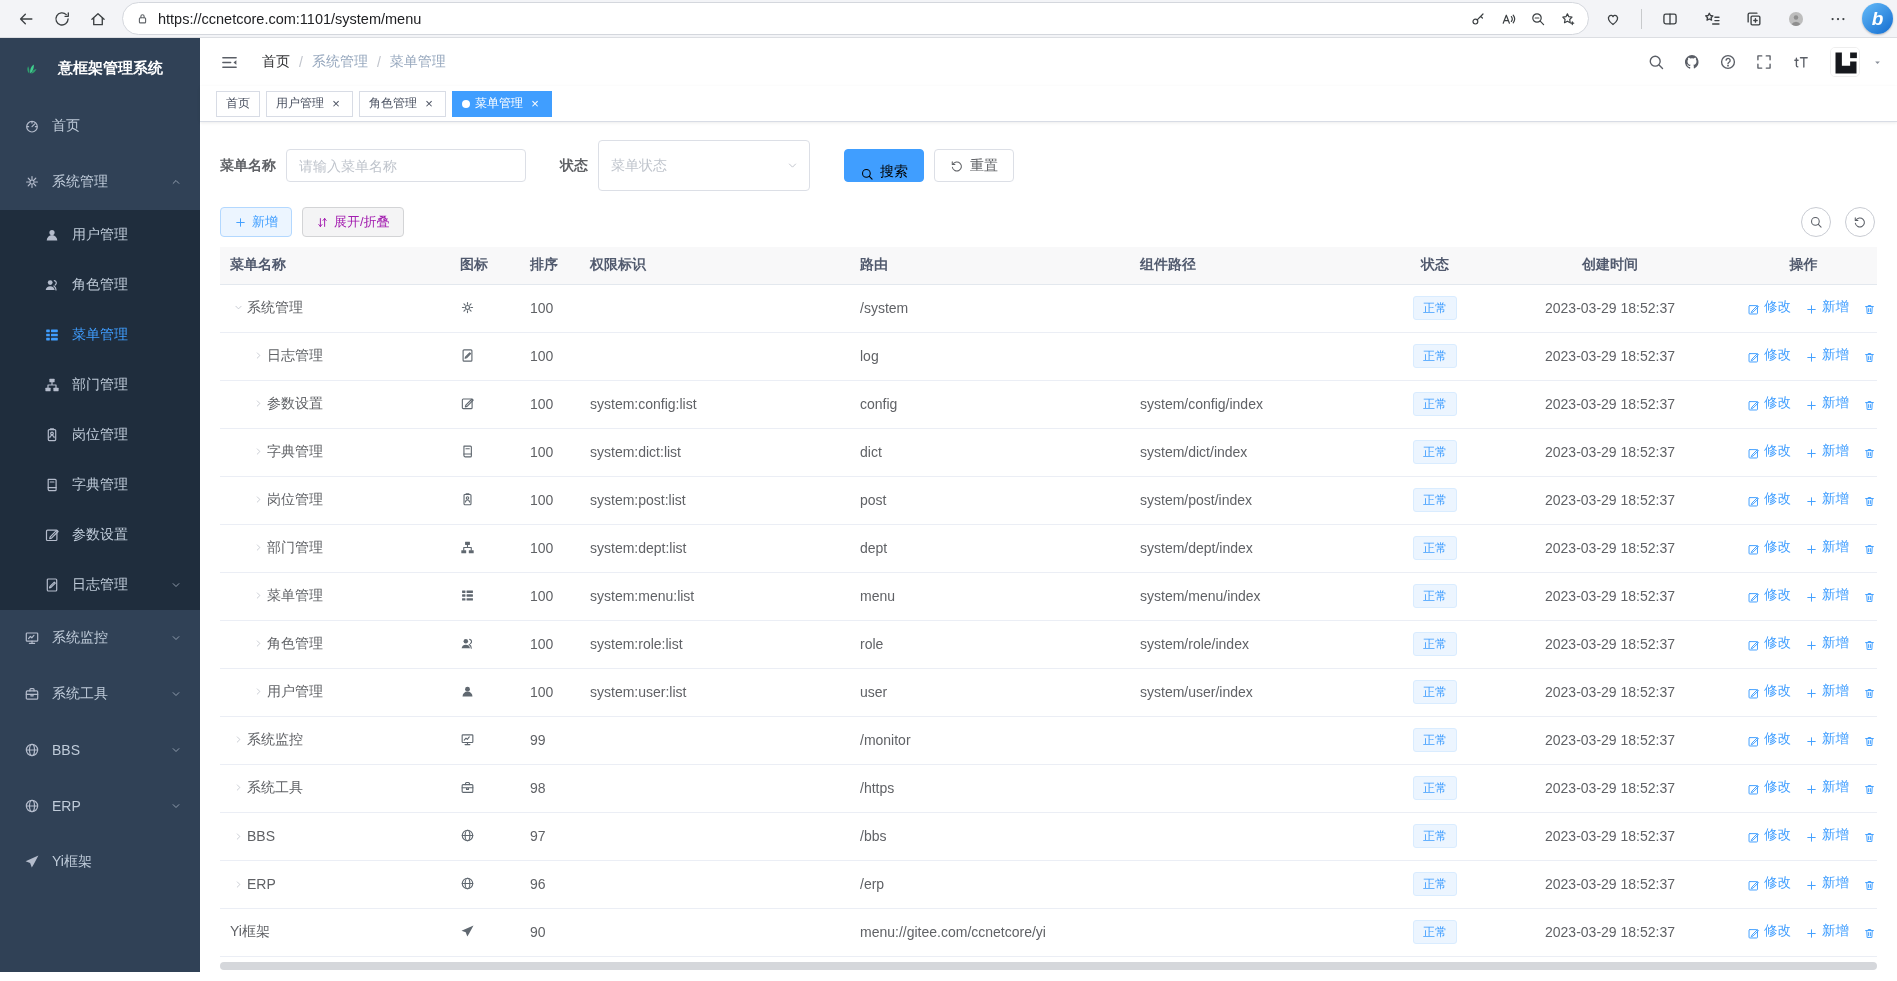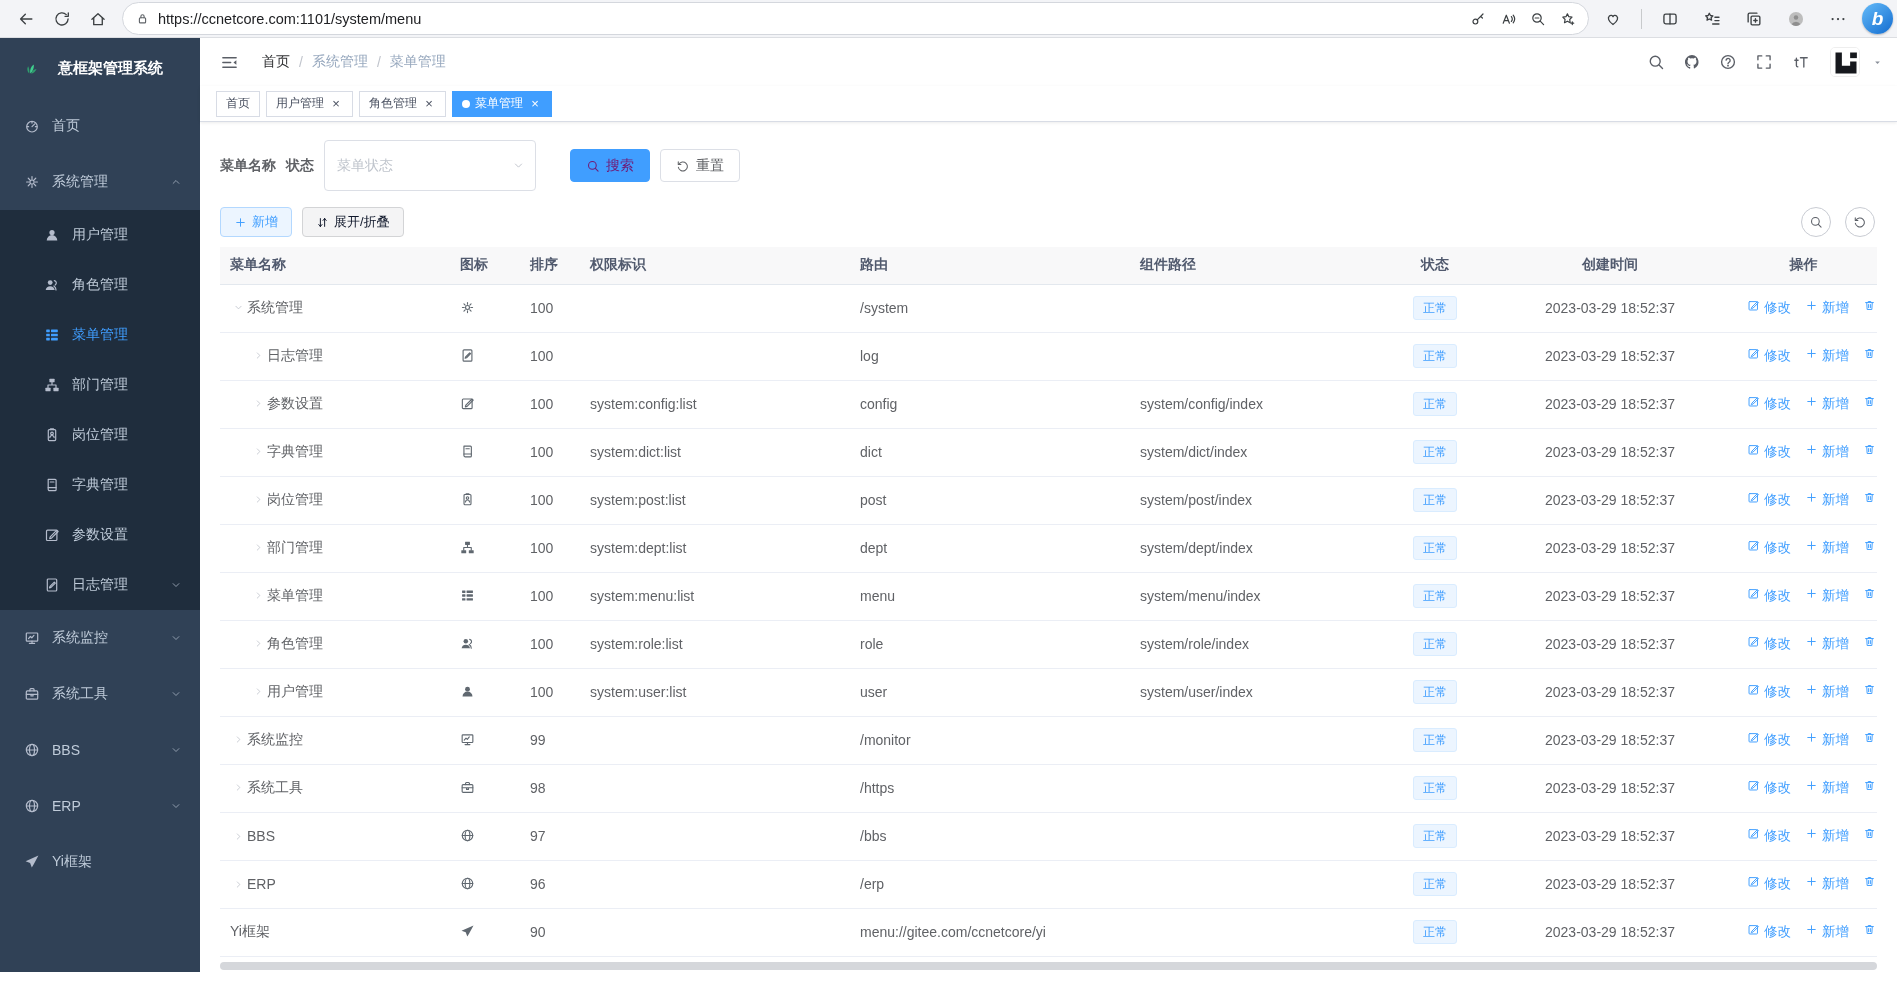--- a/index.html
+++ b/index.html
@@ -60,41 +60,41 @@
   .content{flex:1 1 auto;padding:18px 20px 0;position:relative;min-height:0;}
   .filter-row{display:flex;align-items:center;margin-bottom:16px;}
   .f-label{font-weight:bold;color:#606266;margin-right:10px;white-space:nowrap;}
   .f-input{width:240px;height:33px;border:1px solid #dcdfe6;border-radius:4px;padding:0 12px;font-size:14px;color:#606266;outline:none;font-family:inherit;}
   .f-input::placeholder{color:#bfc4cc;}
   .f-group{display:flex;align-items:center;margin-right:34px;}
   .f-select{width:212px;height:51px;border:1px solid #dcdfe6;border-radius:4px;padding:0 10px 0 12px;display:flex;align-items:center;justify-content:space-between;cursor:pointer;}
   .f-placeholder{color:#bfc4cc;}
   .sel-caret{color:#c0c4cc;font-size:13px;}
   .btn{height:33px;border-radius:4px;padding:0 15px;font-size:14px;display:inline-flex;align-items:center;gap:6px;cursor:pointer;border:1px solid transparent;white-space:nowrap;font-family:inherit;}
-  .btn-search{background:var(--accent);border-color:var(--accent);color:#701a75;}
+  .btn-search{background:var(--accent);border-color:var(--accent);color:#000000;align-items:flex-end;}
   .btn-reset{background:#fff;border-color:#dcdfe6;color:#606266;margin-left:10px;}
 
   .toolbar-row{display:flex;align-items:center;margin-bottom:10px;}
   .btn-sm{height:30px;padding:0 13px;font-size:13px;border-radius:4px;display:inline-flex;align-items:center;gap:5px;cursor:pointer;}
   .btn-add{background:#ecf5ff;border:1px solid #b3d8ff;color:var(--accent);}
-  .btn-toggle{background:#f4f4f5;border:1px solid #d3d4d6;color:#0f172a;margin-left:10px;}
+  .btn-toggle{background:#f4f4f5;border:1px solid #d3d4d6;color:#a21caf;margin-left:10px;}
   .right-tools{margin-left:auto;display:flex;gap:14px;margin-right:2px;}
   .circle-btn{width:30px;height:30px;border-radius:50%;border:1px solid #c9ccd3;background:#fff;color:#5a5e66;display:flex;align-items:center;justify-content:center;font-size:14px;cursor:pointer;}
 
   
   table.menu-table{width:100%;border-collapse:collapse;table-layout:fixed;}
   .menu-table th{background:#f8f8f9;color:#515a6e;font-weight:bold;height:37px;font-size:14px;text-align:left;padding:0 10px;border-bottom:1px solid #e3e8ee;white-space:nowrap;}
   .menu-table td{height:48px;border-bottom:1px solid #ebeef5;padding:0 10px;font-size:14px;color:#606266;white-space:nowrap;overflow:hidden;}
   .menu-table th.c-center, .menu-table td.c-center{text-align:center;}
   .name-cell{padding-left:14px;}
   .name-cell .caret{display:inline-flex;width:17px;color:#c0c4cc;font-size:11px;vertical-align:-1px;cursor:pointer;}
   .name-cell.lv1{padding-left:30px;}
   .cell-icon{color:#606870;font-size:15px;vertical-align:-2px;}
   .tag{display:inline-block;height:24px;line-height:22px;padding:0 9px;background:#ecf5ff;border:1px solid #d9ecff;color:var(--accent);border-radius:3px;font-size:12px;}
-  .actions a{color:var(--accent);text-decoration:none;margin:0 7px;display:inline-flex;align-items:flex-start;gap:4px;font-size:13.5px;cursor:pointer;}
+  .actions a{color:var(--accent);text-decoration:none;margin:0 7px;display:inline-flex;align-items:flex-end;gap:4px;font-size:13.5px;cursor:pointer;}
   .actions a .a-ic{font-size:13px;}
   .h-scroll{height:8px;background:#d5d7db;border-radius:4px;margin-top:5px;}
 </style>
 </head>
 <body>
 
 <div class="browser">
   <span class="b-btn">
       <svg viewBox="0 0 16 16" width="1em" height="1em" fill="none" stroke="currentColor" stroke-width="1.2" stroke-linecap="round" stroke-linejoin="round">
         <path d="M13.2 8H3.2M7.4 3.8L3.2 8l4.2 4.2"></path>
@@ -461,20 +461,23 @@
         <div class="tab active">
           <span class="dot"></span>
           <span class="tab-label">菜单管理</span>
           <span class="x">×</span>
         </div>
       </div>
 
     <div class="content">
       <div class="filter-row">
         <span class="f-label">菜单名称</span>
+        <div class="f-group">
+          <input class="f-input" placeholder="请输入菜单名称" style="">
+        </div>
         <span class="f-label">状态</span>
         <div class="f-group">
           <div class="f-select">
             <span class="f-placeholder">菜单状态</span>
             <span class="icon sel-caret">
                 <svg viewBox="0 0 16 16" width="1em" height="1em" fill="none" stroke="currentColor" stroke-width="1.2" stroke-linecap="round" stroke-linejoin="round">
                   <path d="M4.2 6.2L8 10l3.8-3.8"></path>
                 </svg>
               </span>
           </div>

